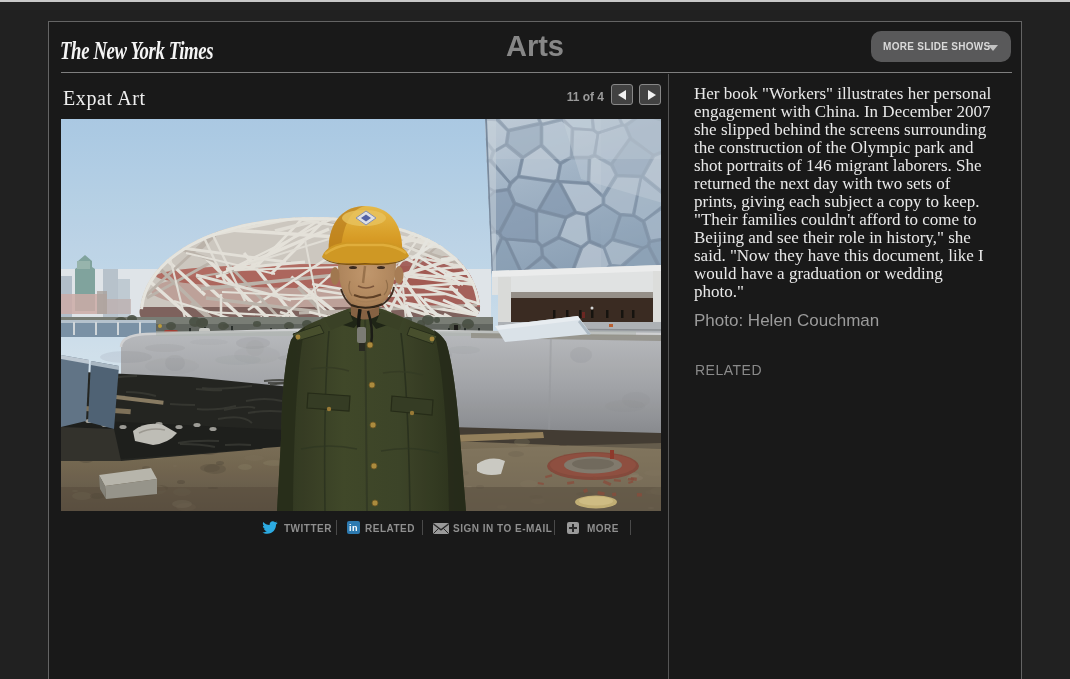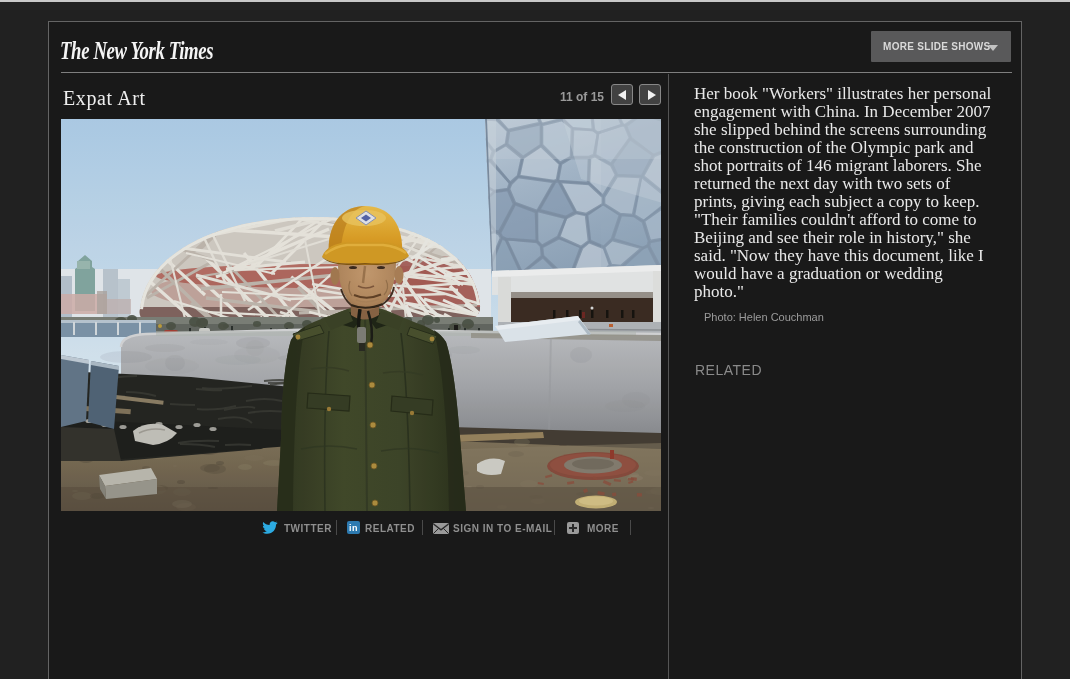--- a/index.html
+++ b/index.html
@@ -8,21 +8,21 @@
   .topstrip { position:absolute; left:0; top:0; width:1070px; height:2px; background:#c9c9c9; }
   .page { position:absolute; left:48px; top:21px; width:974px; height:666px;
           background:#191919; border:1px solid #646464; border-bottom:none; }
   
   .logo { position:absolute; left:11px; top:14px; color:#f5f5f5;
           font-family:"Liberation Serif", serif; font-weight:bold; font-style:italic;
           font-size:26px; letter-spacing:-0.5px; transform:scaleX(0.72); transform-origin:0 0; }
   .arts { position:absolute; left:0; top:8px; width:100%; text-align:center;
           color:#878787; font-size:29px; font-weight:bold; }
   .moreBtn { position:absolute; left:822px; top:9px; width:140px; height:31px;
-             background:#59595a; border-radius:1px; color:#d9d9d9; font-size:10px;
+             background:#59595a; border-radius:10px; color:#d9d9d9; font-size:10px;
              font-weight:bold; letter-spacing:0.3px; text-align:left; line-height:31px; }
   .moreBtn span { margin-left:12px; }
   .moreBtn .tri { position:absolute; right:13px; top:14px; width:0; height:0;
                   border-left:5px solid transparent; border-right:5px solid transparent;
                   border-top:6px solid #c2c2c2; }
   .hrule { position:absolute; left:12px; top:50px; width:951px; height:1px; background:#7f7f7f; }
   
   .title { position:absolute; left:14px; top:65px; color:#eeeeee;
            font-family:"Liberation Serif", serif; font-size:20px; letter-spacing:0.6px; }
   .count { position:absolute; left:455px; top:68px; width:100px; text-align:right;
@@ -41,37 +41,38 @@
   .share { position:absolute; left:0; top:493px; width:620px; height:28px;
            color:#8f8f8f; font-size:10px; font-weight:bold; letter-spacing:0.5px; white-space:nowrap; }
   .share .it { position:absolute; top:8px; }
   .share .sep { position:absolute; top:5px; width:1px; height:15px; background:#4a4a4a; }
   
   .vdiv { position:absolute; left:619px; top:52px; width:1px; height:605px; background:#555555; }
   .brule { position:absolute; left:14px; top:657px; width:945px; height:1px; background:#707070; }
   
   .rtext { position:absolute; left:645px; top:63px; width:305px; color:#e9e9e9;
            font-family:"Liberation Serif", serif; font-size:17px; line-height:18px; }
-  .credit { position:absolute; left:645px; top:289px; color:#9b9b9b; font-size:11px;margin-left:10px; }
+  .credit { position:absolute; left:645px; top:289px; color:#9b9b9b; font-size:17px; }
   .related { position:absolute; left:646px; top:340px; color:#8a8a8a; font-size:14px;
              font-weight:normal; letter-spacing:0.5px; }
   .artline { position:absolute; left:646px; top:355px; font-size:11px; color:#dcdcdc; white-space:nowrap; }
   .artline .bu { color:#7070aa; font-size:11.5px; }
   .artline a { color:#7575b2; text-decoration:none; font-size:11px; }
 </style>
 </head>
 <body>
 <div class="topstrip"></div>
 <div class="page">
   <div class="logo">The New York Times</div>
+  <div class="arts">Arts</div>
   <div class="moreBtn"><span>MORE SLIDE SHOWS</span><i class="tri"></i></div>
   <div class="hrule"></div>
 
   <div class="title">Expat Art</div>
-  <div class="count">11 of 15</div>
+  <div class="count">11 of 4</div>
   <div class="navbtn prev">
       <i class="t"></i>
     </div>
   <div class="navbtn next">
       <i class="t"></i>
     </div>
 
   <div class="photo"><svg width="600" height="392" viewBox="0 0 600 392" xmlns="http://www.w3.org/2000/svg">
         <defs>
           <linearGradient id="sky" x1="0" y1="0" x2="0" y2="1">

